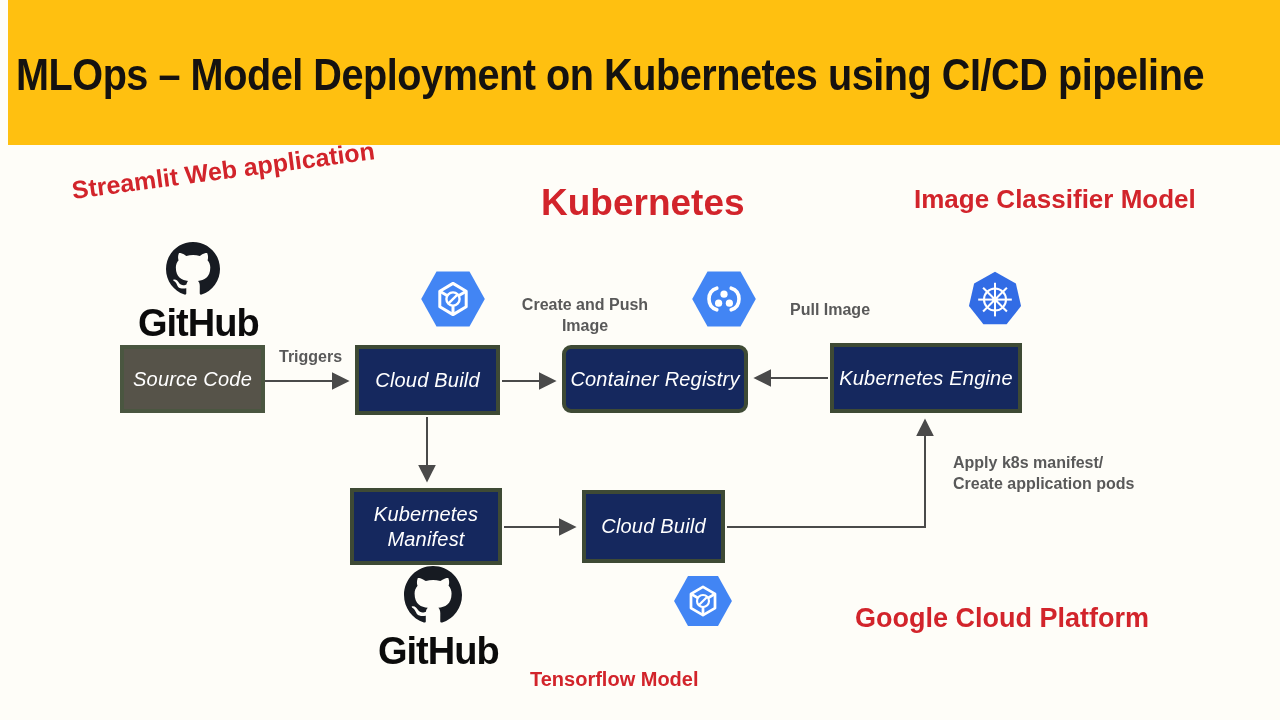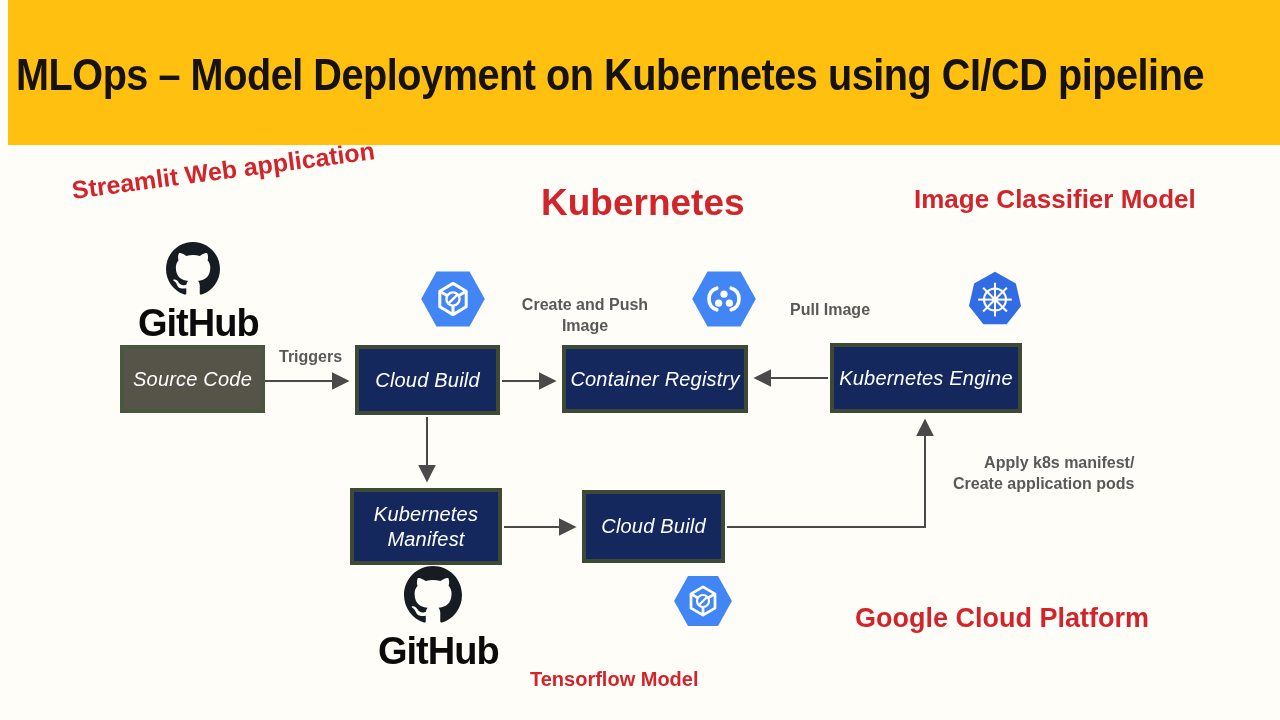--- a/index.html
+++ b/index.html
@@ -38,33 +38,33 @@
     position:absolute;display:flex;align-items:center;justify-content:center;
     color:#FFFFFF;font-size:20px;text-align:center;line-height:1.25;
     border:4px solid #3E4A35;box-sizing:border-box;letter-spacing:0.2px;
     z-index:2;
     font-style:italic;
   }
   .node.navy{background:#15285E;}
   .node.gray{background:#565349;border-color:#4A5640;}
   .n-source{left:120px;top:345px;width:145px;height:68px;}
   .n-cb1{left:355px;top:345px;width:145px;height:70px;}
-  .n-cr{left:562px;top:345px;width:186px;height:68px;}
+  .n-cr{left:562px;top:345px;width:186px;height:68px;border-radius:9px;}
   .n-ke{left:830px;top:343px;width:192px;height:70px;}
   .n-km{left:350px;top:488px;width:152px;height:77px;padding:0 14px;}
   .n-cb2{left:582px;top:490px;width:143px;height:73px;}
 
   
   .edge-label{
     position:absolute;color:#595959;font-weight:700;font-size:16px;z-index:3;
   }
   .el-triggers{left:279px;top:348px;}
   .el-createpush{left:510px;top:294px;width:150px;text-align:center;line-height:21px;}
   .el-pullimage{left:790px;top:301px;}
-  .el-apply{left:953px;top:452px;line-height:21px;text-align:right;}
+  .el-apply{left:953px;top:452px;line-height:21px;}
 
   
   .icon{position:absolute;z-index:2;line-height:0;}
   .ic-cb1{left:420px;top:269px;}
   .ic-cr{left:691px;top:269px;}
   .ic-k8s{left:966px;top:267px;}
   .ic-cb2{left:673px;top:574px;}
 
   
   .github{position:absolute;text-align:center;z-index:2;}

